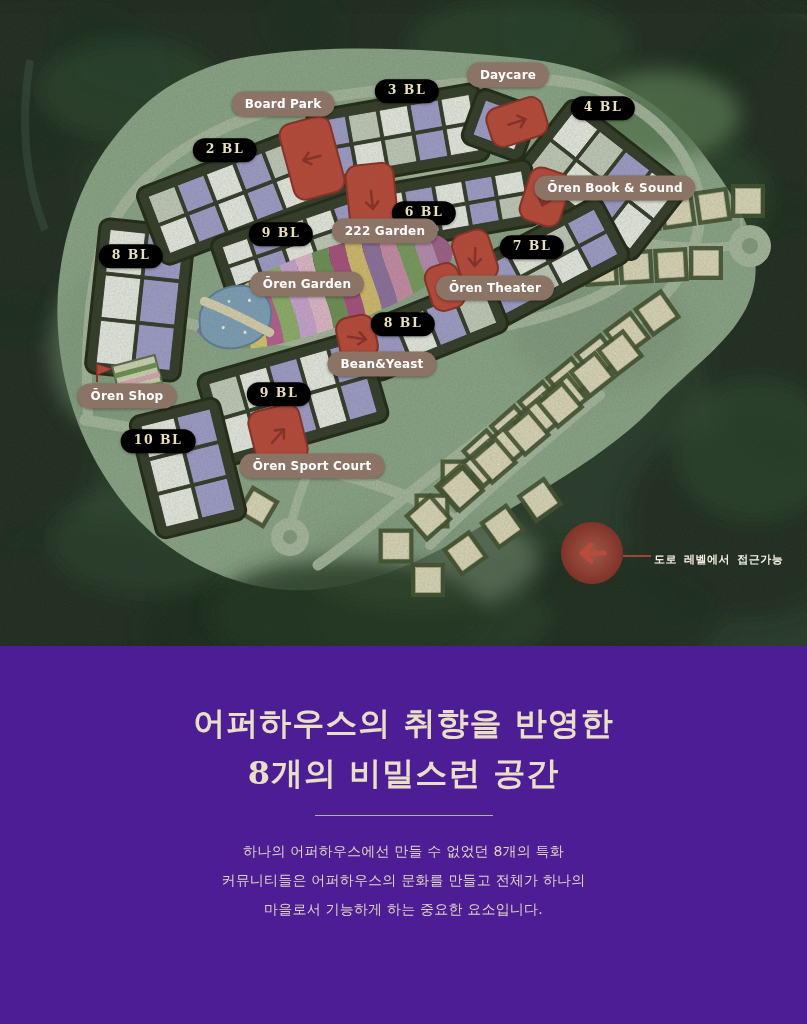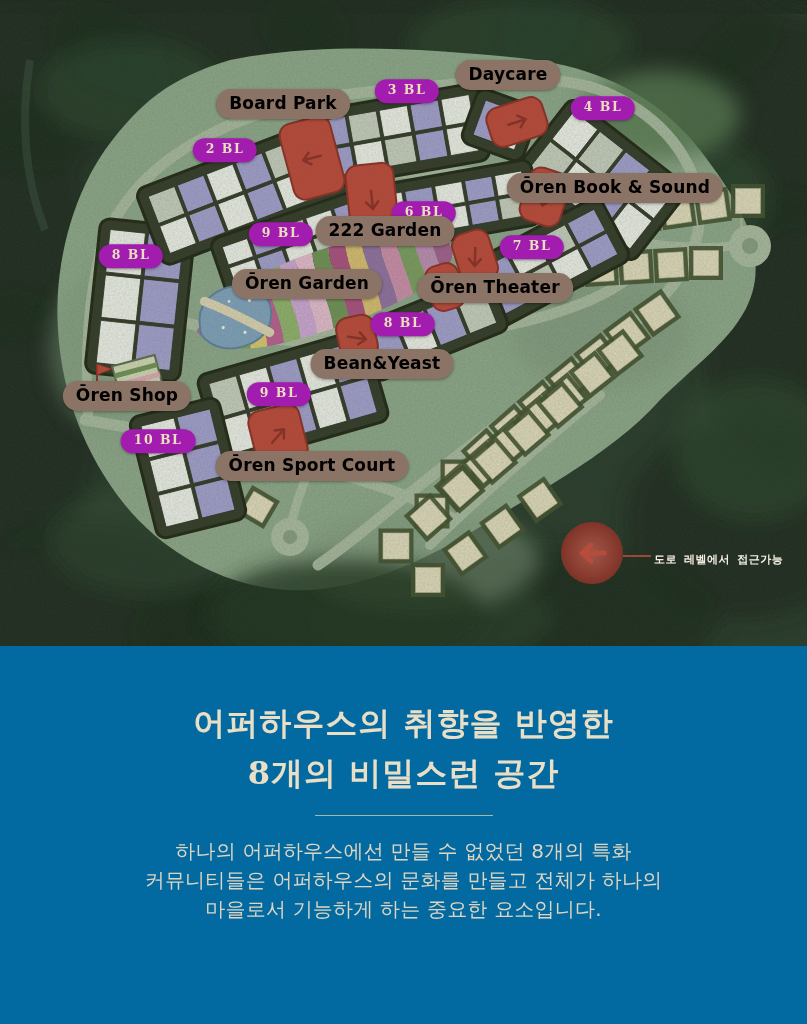--- a/index.html
+++ b/index.html
@@ -6,35 +6,35 @@
   body{width:807px;height:1024px;background:#334130;overflow:hidden;
        font-family:"DejaVu Sans",sans-serif;}
   .page{position:relative;width:807px;height:1024px;}
 
   
   .map-section{position:relative;width:807px;height:646px;background:#283828;overflow:hidden;}
   .map-section svg{position:absolute;left:0;top:0;}
 
   .pill{position:absolute;transform:translate(-50%,-50%);white-space:nowrap;
         border-radius:16px;line-height:1;box-shadow:0 1px 3px rgba(0,0,0,.35);z-index:5;}
-  .pill.green{background:#a21caf;color:#e7dfbe;font-family:"DejaVu Serif",serif;
+  .pill.green{background:#000000;color:#e7dfbe;font-family:"DejaVu Serif",serif;
         font-weight:bold;font-size:12.5px;letter-spacing:1.5px;padding:5px 13px 6px;}
-  .pill.brown{background:#8b7365;color:#000000;font-weight:bold;font-size:17px;
+  .pill.brown{background:#8b7365;color:#ffffff;font-weight:bold;font-size:12px;
         padding:6px 13px 7px;letter-spacing:.2px;}
 
   .legend{position:absolute;left:654px;top:557px;transform:translateY(-50%);z-index:5;}
   .legend-text{color:#f5efe2;font-size:11px;font-weight:bold;letter-spacing:.5px;white-space:nowrap;font-family:Liberation Mono, monospace;}
 
   
   .text-section{position:absolute;left:0;top:646px;width:807px;height:378px;
-        background:#0369a1;text-align:center;}
+        background:#4c1d95;text-align:center;}
   .headline{margin:52px 0 0 0;font-family:"DejaVu Serif",serif;font-weight:bold;
         font-size:32px;line-height:50px;color:#e9dec6;letter-spacing:1px;}
   .divider{width:178px;height:1px;background:#a9b6a3;margin:17px auto 0;}
-  .body-text{margin:21px 0 0 0;font-size:20px;line-height:29px;color:#ddd5c1;letter-spacing:.2px;}
+  .body-text{margin:21px 0 0 0;font-size:14px;line-height:29px;color:#ddd5c1;letter-spacing:.2px;}
 </style>
 </head>
 <body>
 
 <div class="page">
 
   <div class="map-section">
     <svg id="map-svg" width="807" height="646" viewBox="0 0 807 646">
       <defs>
         <filter id="b10" x="-60%" y="-60%" width="220%" height="220%">

